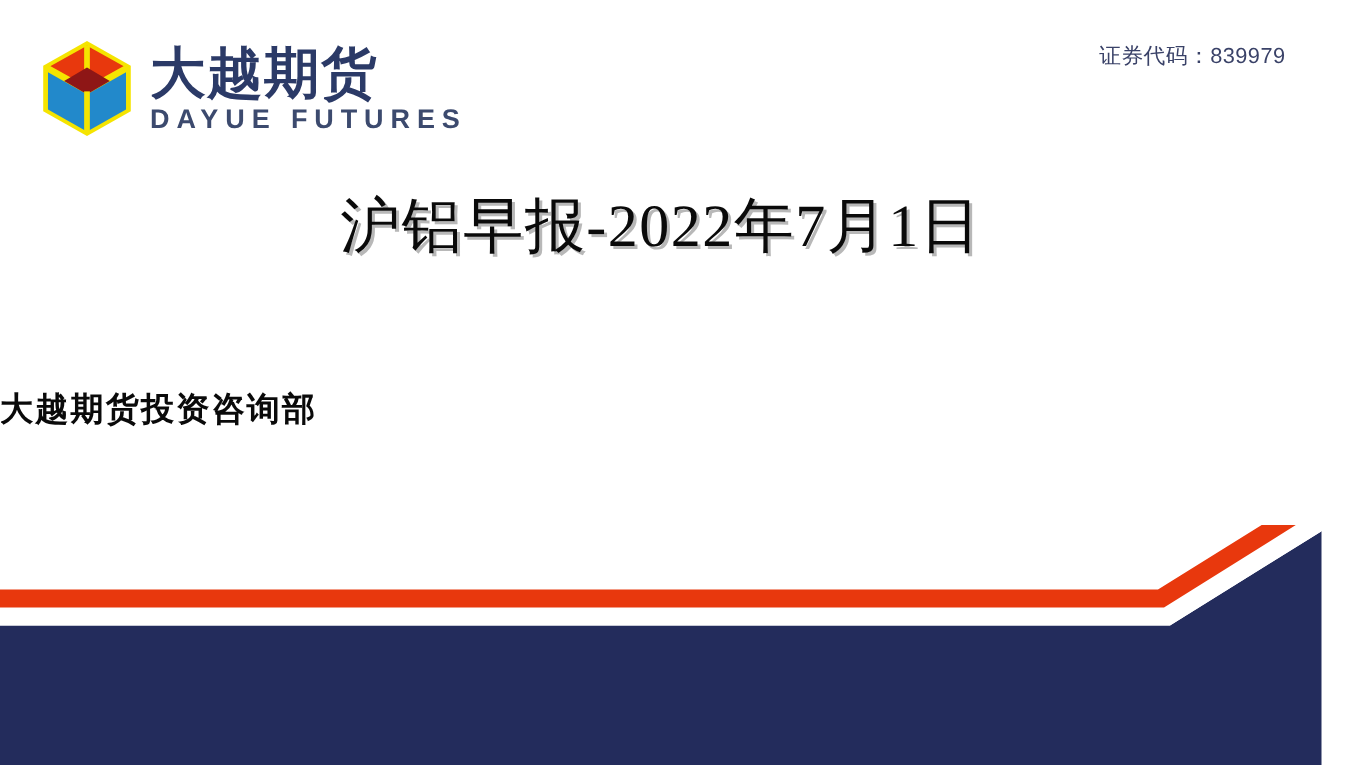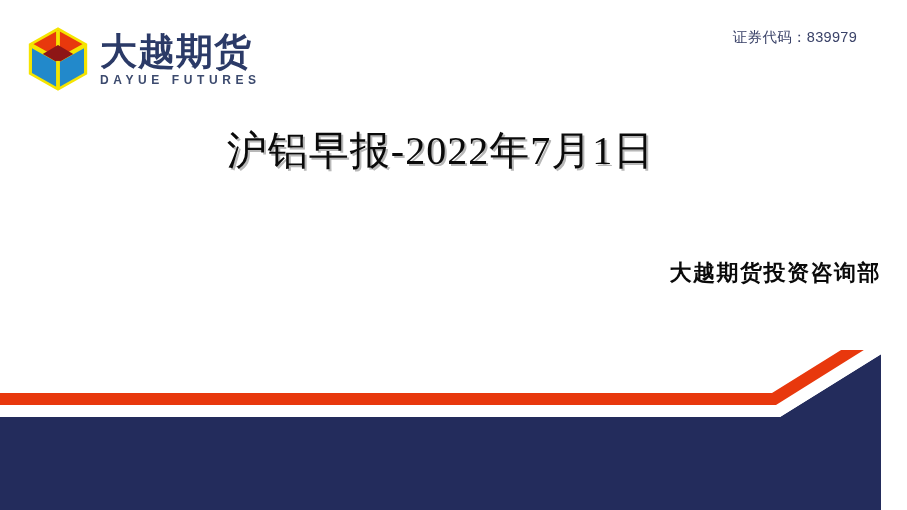--- a/index.html
+++ b/index.html
@@ -43,21 +43,21 @@
     font-family: "Liberation Sans", sans-serif;
     font-size: 37px;
     font-weight: 700;
     line-height: 1.02;
     color: #2b3a67;
     letter-spacing: 1px;
     white-space: nowrap;
   }
   .brand-en {
     font-family: "Liberation Sans", sans-serif;
-    font-size: 12px;
+    font-size: 18px;
     font-weight: 700;
     line-height: 1.1;
     color: #3c4a6e;
     letter-spacing: 4.6px;
     margin-top: 3px;
     white-space: nowrap;
   }
 
   .stock-code {
     position: absolute;
@@ -87,21 +87,21 @@
     letter-spacing: 1px;
     line-height: 1.25;
     text-shadow: 2px 2px 0 #b8b8b8;
     white-space: nowrap;
   }
   .sub-title {
     position: absolute;
     left: 0;
     right: 0;
     top: 258px;
-    text-align: right;
+    text-align: left;
     font-family: "Liberation Serif", serif;
     font-size: 22px;
     font-weight: 700;
     color: #0a0a0a;
     letter-spacing: 1.5px;
     white-space: nowrap;
   }
 
   
   .footer-decor {

